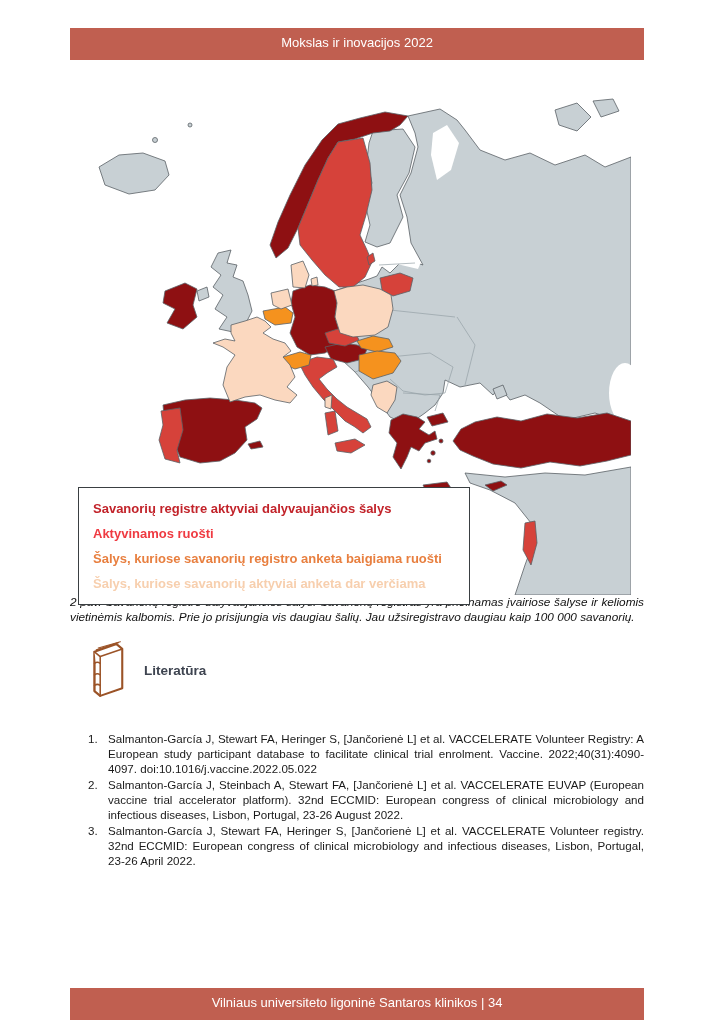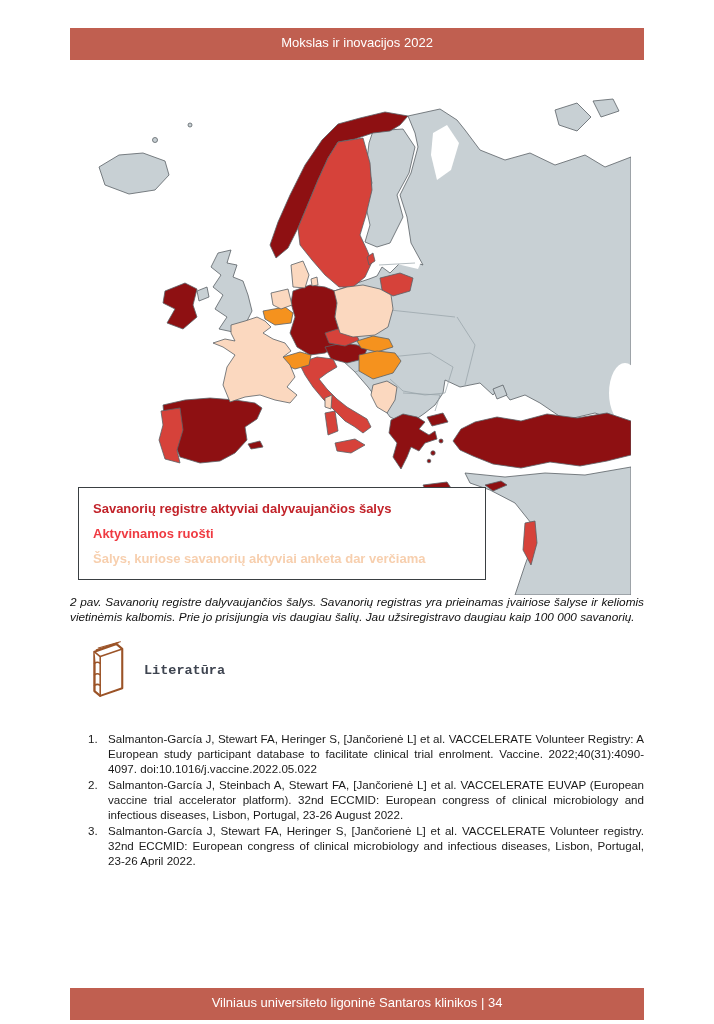--- a/index.html
+++ b/index.html
@@ -14,29 +14,29 @@
   .mapsvg{position:absolute;left:15px;top:0;}
   .country{stroke:#5b6166;stroke-width:0.8;stroke-linejoin:round;}
   .inborder{fill:none;stroke:#95a0a6;stroke-width:0.7;}
   .f-sea{fill:var(--f-sea,#fff);}
   .f-other{fill:var(--f-other,#c8d0d4);}
   .f-active{fill:var(--f-active,#8e1012);}
   .f-activating{fill:var(--f-activating,#d6423a);}
   .f-preparing{fill:var(--f-preparing,#f5921e);}
   .f-translating{fill:var(--f-translating,#fbd8bf);}
   .legend{position:absolute;left:8px;top:392px;width:376px;background:#fff;
-          border:1.6px solid #3a3f42;padding:8px 16px 8px 14px;z-index:5;}
+          border:1.6px solid #3a3f42;padding:8px 0 8px 14px;z-index:5;}
   .legend-row{font-size:13px;font-weight:bold;line-height:25px;white-space:nowrap;}
   .legend-row.active{color:var(--t-active,#c2232a);}
   .legend-row.activating{color:var(--t-activating,#ef3a41);}
   .legend-row.preparing{color:var(--t-preparing,#e87f3f);}
   .legend-row.translating{color:var(--t-translating,#f7cfae);}
   .caption{margin:0;padding-top:0;font-size:11.8px;font-style:italic;line-height:15px;
            text-align:justify;color:#111;}
-  .litrow{display:flex;align-items:center;margin-top:14px;height:62px;font-family:Liberation Mono, monospace;}
+  .litrow{display:flex;align-items:center;margin-top:14px;height:62px;}
   .bookicon{width:46px;height:60px;margin-left:12px;}
   .litlabel{margin-left:16px;font-size:13.5px;font-weight:bold;color:#3e4450;}
   ol.refs{margin:30px 0 13px 0;padding:0;list-style:none;counter-reset:ref;}
   ol.refs li{position:relative;counter-increment:ref;padding-left:38px;margin-bottom:1px;
              font-size:11.6px;line-height:15px;text-align:justify;}
   ol.refs li::before{content:counter(ref) ".";position:absolute;left:18px;top:0;}
 </style>
 </head>
 <body>
 
@@ -109,20 +109,21 @@
         <path class="country f-translating" d="M186,198 L203,194 L207,210 L196,214 L188,210 Z"></path>
         <path class="country f-translating" d="M249,196 L262,192 L278,190 L295,194 L306,200 L308,214 L303,232 L290,240 L268,242 L255,238 L250,222 L252,208 Z"></path>
         <path class="country f-translating" d="M146,230 L160,226 L172,222 L180,226 L186,232 L178,238 L188,244 L200,248 L206,256 L198,262 L205,270 L210,282 L202,292 L212,300 L205,308 L190,305 L175,300 L160,302 L145,307 L138,290 L142,272 L150,260 L138,252 L128,248 L140,244 L150,246 L146,238 Z"></path>
         <path class="country f-translating" d="M240,303 L247,300 L246,314 L240,312 Z"></path>
         <path class="country f-translating" d="M288,290 L302,286 L312,292 L310,305 L302,318 L292,312 L286,300 Z"></path>
       </svg>
 
       <div class="legend">
         <div class="legend-row active">Savanorių registre aktyviai dalyvaujančios šalys</div>
         <div class="legend-row activating">Aktyvinamos ruošti</div>
+        <div class="legend-row preparing">Šalys, kuriose savanorių registro anketa baigiama ruošti</div>
         <div class="legend-row translating">Šalys, kuriose savanorių aktyviai anketa dar verčiama</div>
       </div>
     </div>
 
     <p class="caption">2 pav. Savanorių registre dalyvaujančios šalys. Savanorių registras yra prieinamas įvairiose šalyse ir keliomis vietinėmis kalbomis. Prie jo prisijungia vis daugiau šalių. Jau užsiregistravo daugiau kaip 100 000 savanorių.</p>
 
     <div class="litrow">
       <svg class="bookicon" viewBox="0 0 48 62">
         <g fill="#ffffff" stroke="#9b5327" stroke-width="2.2" stroke-linejoin="round" stroke-linecap="round">
           <path d="M13,12 L36,4 L42,9 L42,50 L19,58 L13,53 Z"></path>

